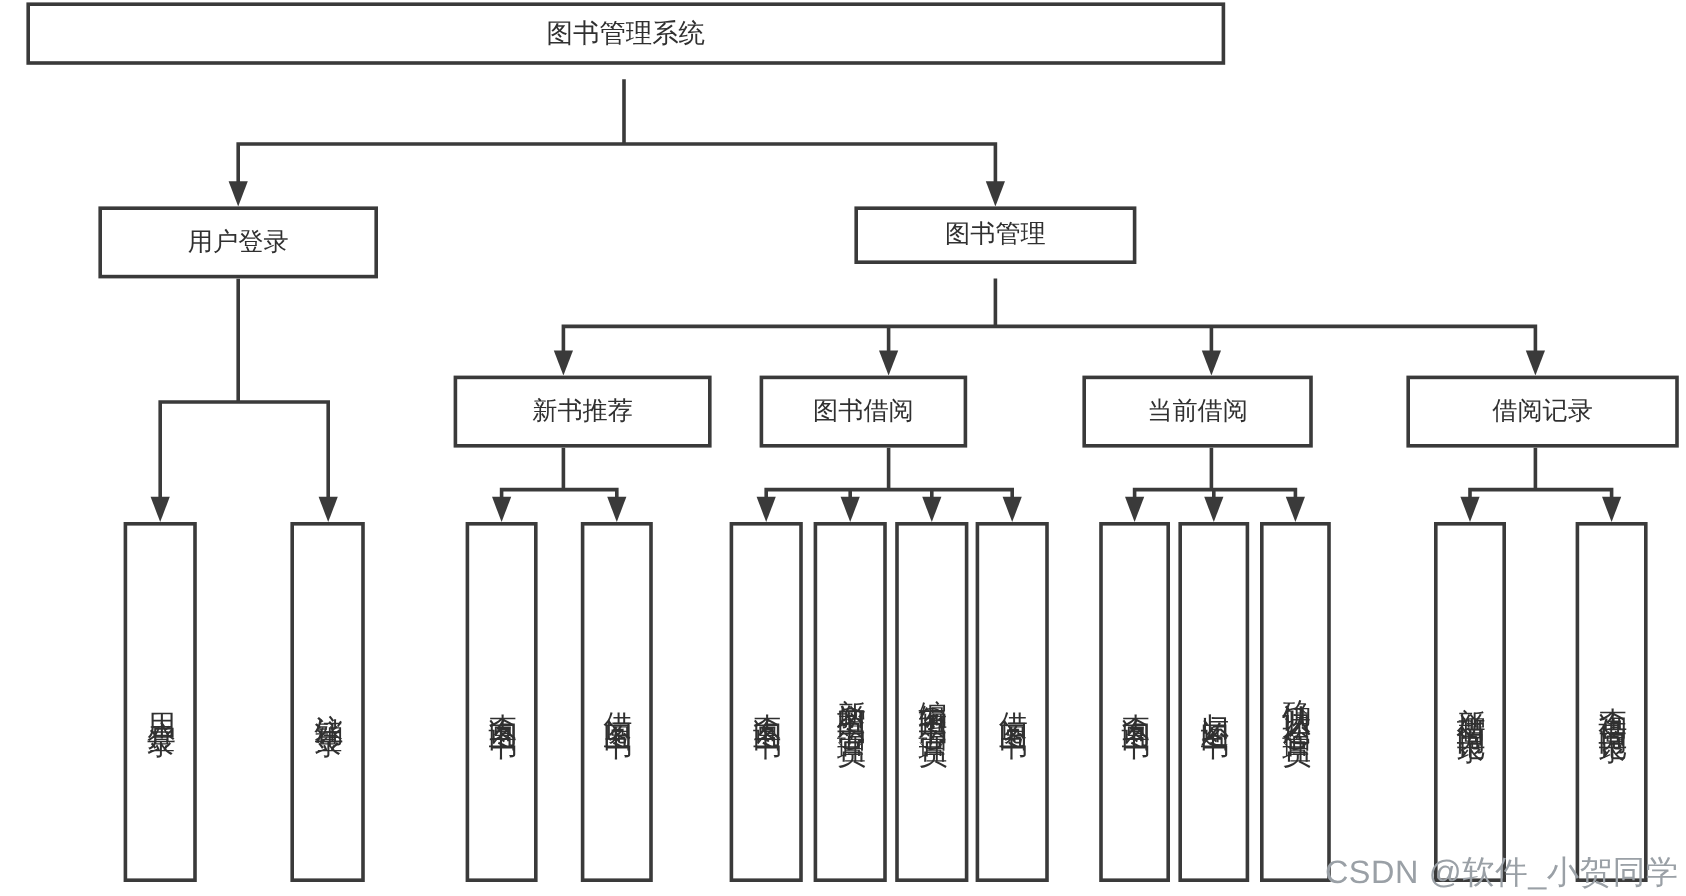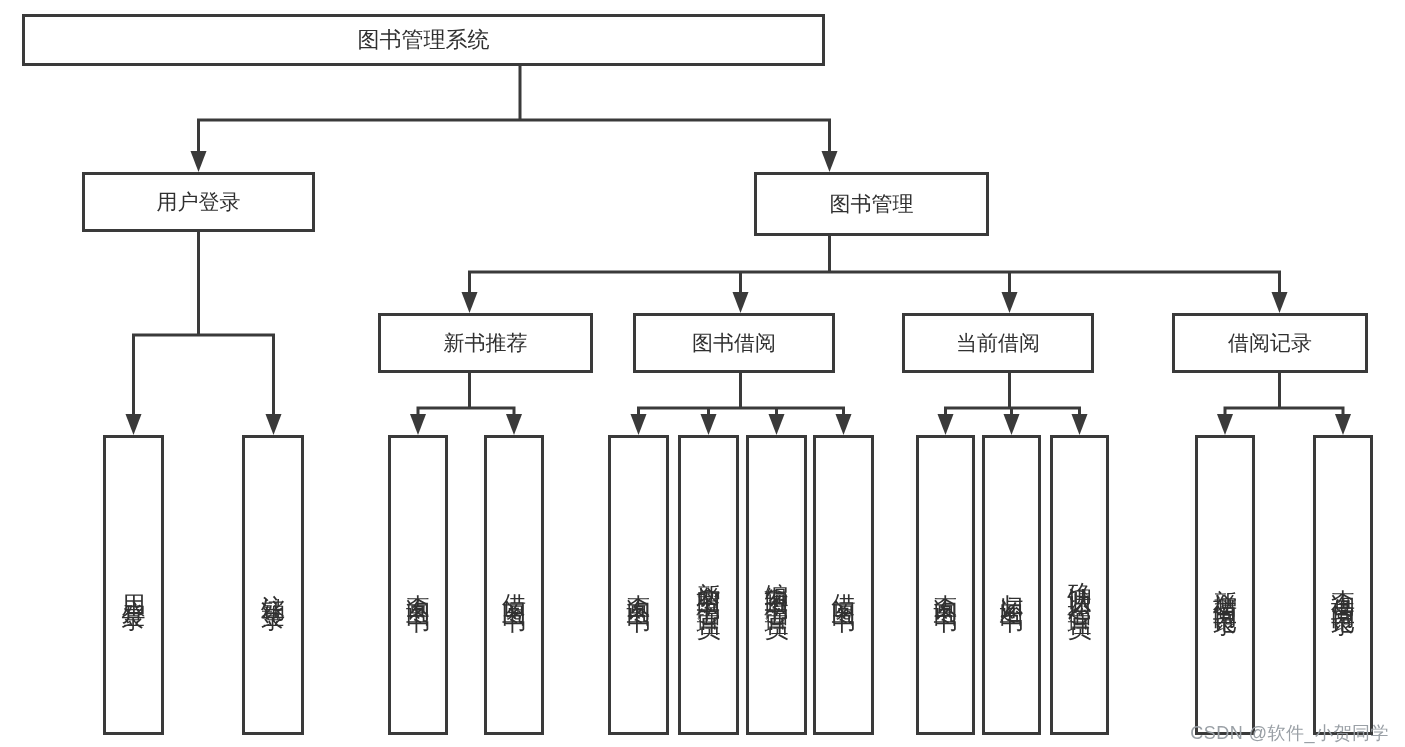--- a/index.html
+++ b/index.html
@@ -34,23 +34,23 @@
   .node.root{font-size:22px;}
   .node.h{font-size:21px;}
   .node.v{
     writing-mode:vertical-lr;
     text-orientation:mixed;
     font-size:24px;
     letter-spacing:5px;
   }
   #watermark{
     position:absolute;
-    right:16px;
+    right:6px;
     bottom:2px;
-    font-size:18px;
+    font-size:27px;
     letter-spacing:0.5px;
     color:var(--wm);
     white-space:nowrap;
   }
 </style>
 </head>
 <body>
 
 <div id="stage">
 
@@ -83,29 +83,29 @@
     <path d="M1009.5 373 V408 M945.5 408 H1079.5 M945.5 406.5 V419 M1011.5 408 V419 M1079.5 406.5 V419"></path>
     <polygon points="937.5,414 953.5,414 945.5,435"></polygon>
     <polygon points="1003.5,414 1019.5,414 1011.5,435"></polygon>
     <polygon points="1071.5,414 1087.5,414 1079.5,435"></polygon>
 
     <path d="M1279.5 373 V408 M1225 408 H1343 M1225 406.5 V419 M1343 406.5 V419"></path>
     <polygon points="1217,414 1233,414 1225,435"></polygon>
     <polygon points="1335,414 1351,414 1343,435"></polygon>
   </svg>
 
-  <div class="node root" style="left:22px;top:14px;width:803px;height:52px;">图书管理系统</div>
+  <div class="node root" style="left:22px;top:2px;width:999px;height:52px;">图书管理系统</div>
 
   <div class="node h" style="left:82px;top:172px;width:233px;height:60px;">用户登录</div>
-  <div class="node h" style="left:712px;top:172px;width:235px;height:64px;margin-left:42px;">图书管理</div>
+  <div class="node h" style="left:712px;top:172px;width:235px;height:48px;">图书管理</div>
 
   <div class="node h" style="left:378px;top:313px;width:215px;height:60px;">新书推荐</div>
-  <div class="node h" style="left:633px;top:313px;width:202px;height:60px;text-align:right;">图书借阅</div>
+  <div class="node h" style="left:633px;top:313px;width:173px;height:60px;text-align:right;">图书借阅</div>
   <div class="node h" style="left:902px;top:313px;width:192px;height:60px;">当前借阅</div>
-  <div class="node h" style="left:1172px;top:313px;width:196px;height:60px;">借阅记录</div>
+  <div class="node h" style="left:1172px;top:313px;width:227px;height:60px;">借阅记录</div>
 
   <div class="node v" style="left:103px;top:435px;width:61px;height:300px;">用户登录</div>
   <div class="node v" style="left:242px;top:435px;width:62px;height:300px;">注销登录</div>
 
   <div class="node v" style="left:388px;top:435px;width:60px;height:300px;">查询图书</div>
   <div class="node v" style="left:484px;top:435px;width:60px;height:300px;">借阅图书</div>
 
   <div class="node v" style="left:608px;top:435px;width:61px;height:300px;">查询图书</div>
   <div class="node v" style="left:678px;top:435px;width:61px;height:300px;">新增图书（管理员）</div>
   <div class="node v" style="left:746px;top:435px;width:61px;height:300px;">编辑图书（管理员）</div>

